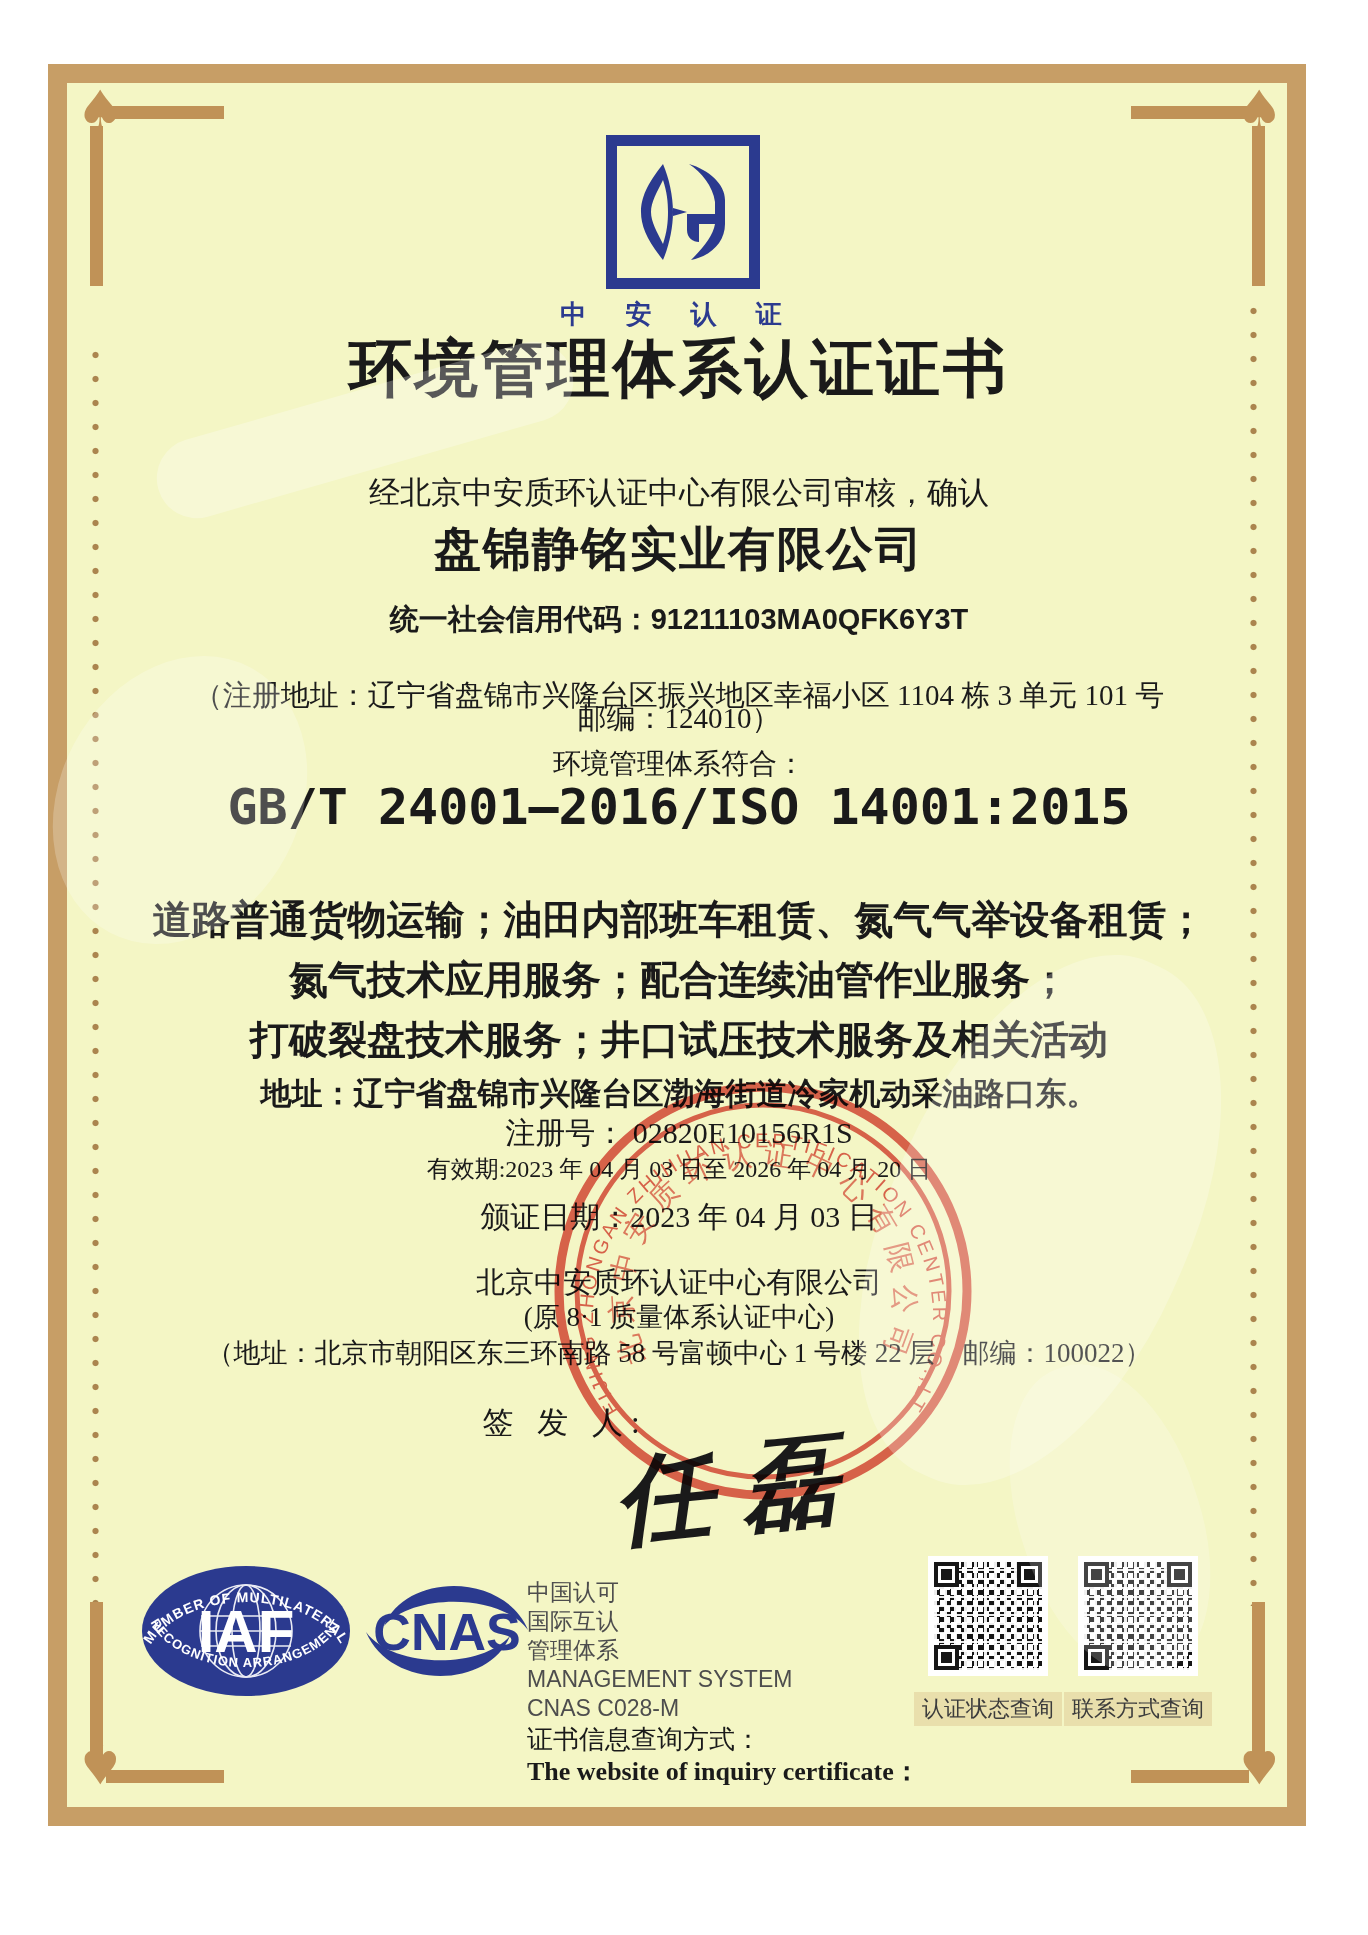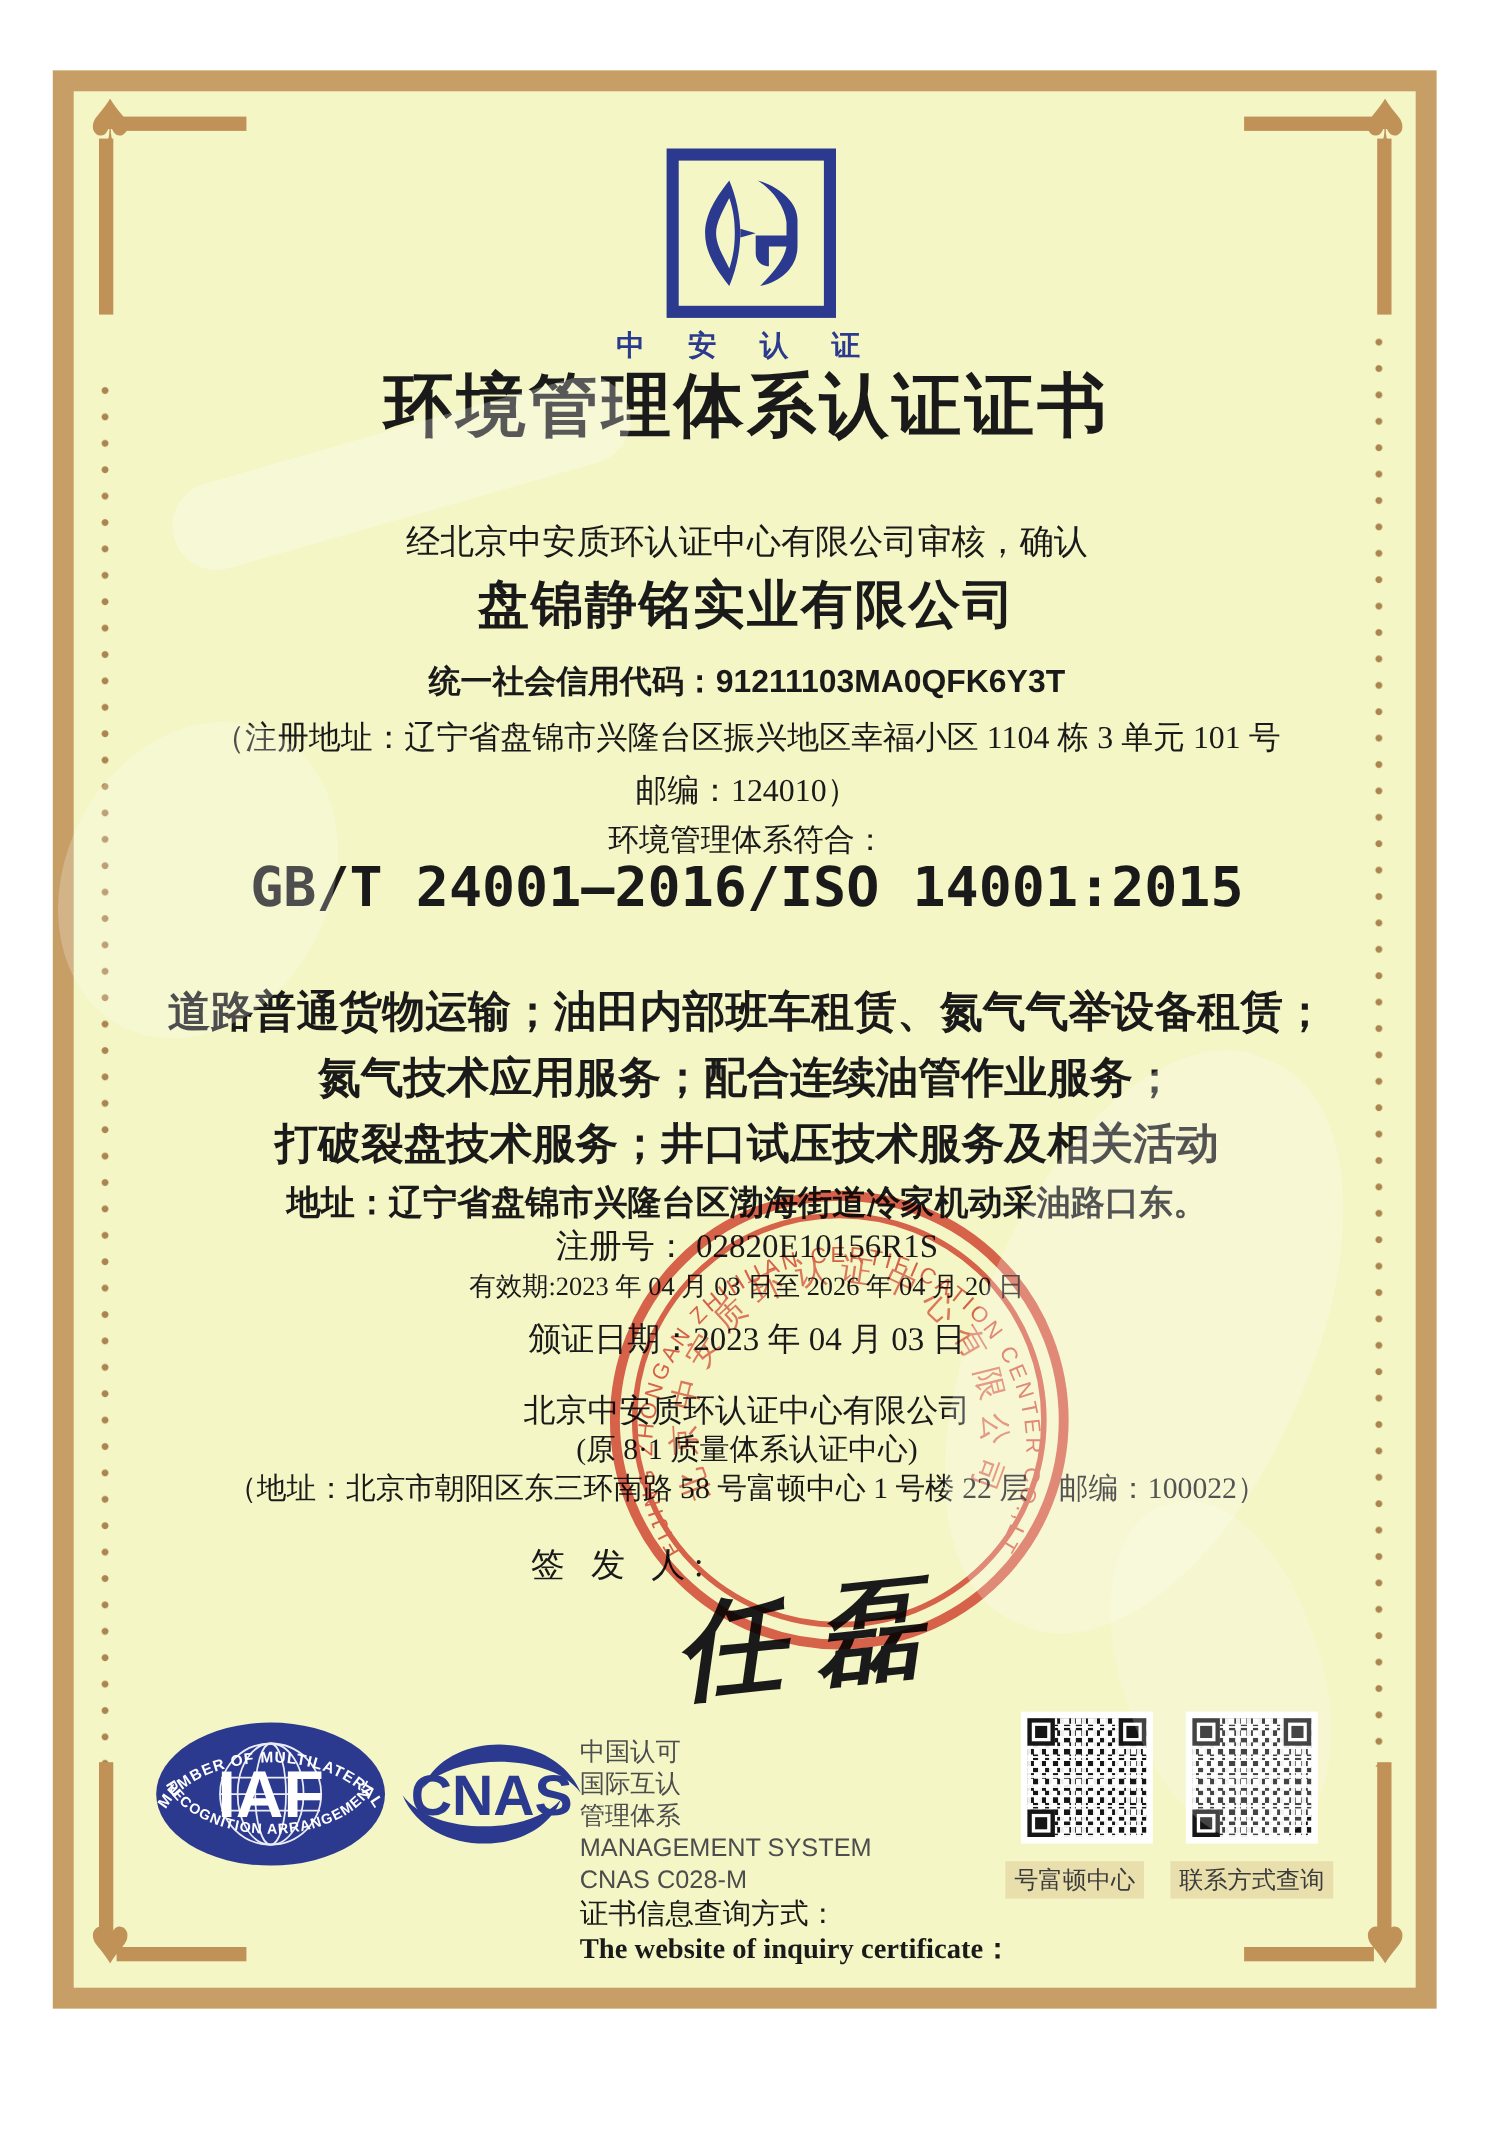--- a/index.html
+++ b/index.html
@@ -75,21 +75,21 @@
       <path d="M44,50 L58,54 L44,58 Z" fill="#2b3a8f"></path>
       <path d="M60,6 C80,12 96,26 96,42 L96,66 C96,84 82,98 62,102 C74,90 84,78 86,66 L70,66 L70,84 C64,84 58,80 58,72 L58,56 L86,56 L86,44 C84,28 72,14 60,6 Z" fill="#2b3a8f"></path>
     </svg>
   </div>
   <div class="row hei" style="top:297px;font-size:26px;letter-spacing:16px;color:#2b3a8f;">中 安 认 证</div>
 
   <div class="row hei" style="top:326px;font-size:63px;letter-spacing:3px;">环境管理体系认证证书</div>
   <div class="row song" style="top:472px;font-size:31px;">经北京中安质环认证中心有限公司审核，确认</div>
   <div class="row hei" style="top:518px;font-size:47px;letter-spacing:2px;">盘锦静铭实业有限公司</div>
   <div class="row hei" style="top:600px;font-size:29px;">统一社会信用代码：91211103MA0QFK6Y3T</div>
-  <div class="row song" style="top:651px;font-size:29px;">（注册地址：辽宁省盘锦市兴隆台区振兴地区幸福小区 1104 栋 3 单元 101 号</div>
+  <div class="row song" style="top:676px;font-size:29px;">（注册地址：辽宁省盘锦市兴隆台区振兴地区幸福小区 1104 栋 3 单元 101 号</div>
   <div class="row song" style="top:699px;font-size:29px;">邮编：124010）</div>
   <div class="row song" style="top:745px;font-size:28px;">环境管理体系符合：</div>
   <div class="row mono" style="top:778px;font-size:50px;">GB/T 24001—2016/ISO 14001:2015</div>
   <div class="row hei" style="top:893px;font-size:39px;">道路普通货物运输；油田内部班车租赁、氮气气举设备租赁；</div>
   <div class="row hei" style="top:953px;font-size:39px;">氮气技术应用服务；配合连续油管作业服务；</div>
   <div class="row hei" style="top:1073px;font-size:31px;">地址：辽宁省盘锦市兴隆台区渤海街道冷家机动采油路口东。</div>
   <div class="row hei" style="top:1013px;font-size:39px;">打破裂盘技术服务；井口试压技术服务及相关活动</div>
   <div class="row song" style="top:1113px;font-size:30px;">注册号： 02820E10156R1S</div>
   <div class="row song" style="top:1153px;font-size:24px;">有效期:2023 年 04 月 03 日至 2026 年 04 月 20 日</div>
   <div class="row song" style="top:1197px;font-size:30px;">颁证日期：2023 年 04 月 03 日</div>
@@ -156,21 +156,21 @@
     <div class="song" style="font-size:26px;font-weight:bold;line-height:32px;">The website of inquiry certificate：</div>
   </div>
 
   <div class="qr" style="left:928px;top:1556px;">
     <div class="qr-pattern">
       <span class="qr-eye" style="left:0;top:0;"></span>
       <span class="qr-eye" style="right:0;top:0;"></span>
       <span class="qr-eye" style="left:0;bottom:0;"></span>
     </div>
   </div>
-  <div class="qr-label" style="left:914px;top:1692px;">号富顿中心</div>
+  <div class="qr-label" style="left:914px;top:1692px;">认证状态查询</div>
 
   <div class="qr" style="left:1078px;top:1556px;">
     <div class="qr-pattern">
       <span class="qr-eye" style="left:0;top:0;"></span>
       <span class="qr-eye" style="right:0;top:0;"></span>
       <span class="qr-eye" style="left:0;bottom:0;"></span>
     </div>
   </div>
   <div class="qr-label" style="left:1064px;top:1692px;">联系方式查询</div>
 

